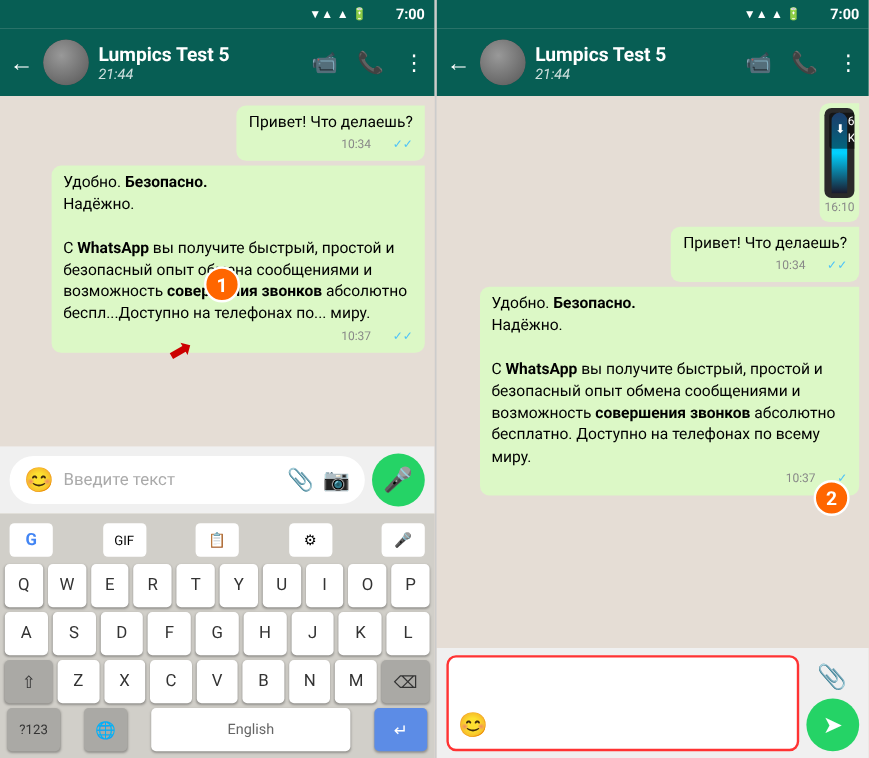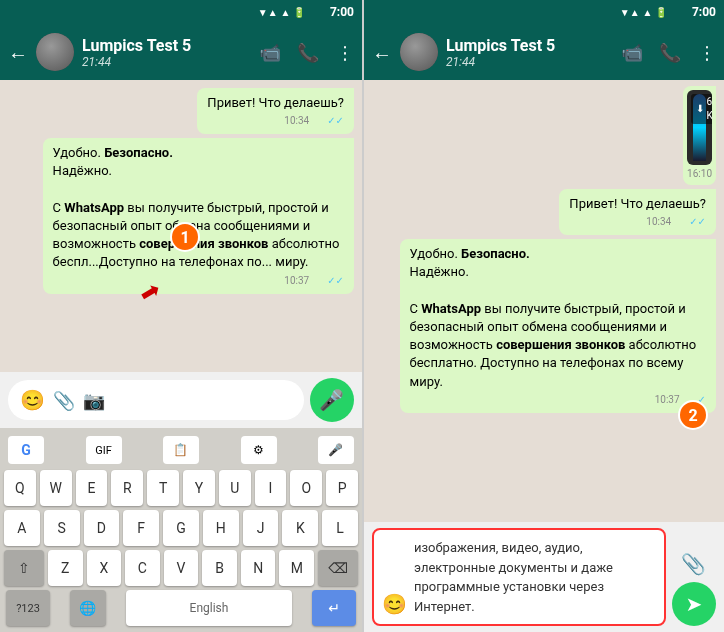--- a/index.html
+++ b/index.html
@@ -386,20 +386,21 @@
       <div class="msg-time">
         <span>10:37</span>
         <span class="checkmark">✓✓</span>
       </div>
     </div>
   </div>
 
   <div class="input-area">
     <div class="input-box">
       <span class="input-emoji">😊</span>
+      <span class="input-placeholder">Введите текст</span>
       <span class="input-attach">📎</span>
       <span class="input-camera">📷</span>
     </div>
     <div class="mic-btn">
       <span class="mic-icon">🎤</span>
     </div>
   </div>
 
   <div class="keyboard">
 
@@ -523,21 +524,20 @@
         <span>10:37</span>
         <span class="checkmark">✓</span>
       </div>
     </div>
   </div>
 
   <div class="right-input-area">
     <div style="display:flex; flex-direction:column; gap:4px; flex:1;">
       <div class="right-input-box">
         <span class="right-input-emoji">😊</span>
-        <div class="right-input-text">изображения, видео, аудио, электронные документы и даже программные установки через Интернет.</div>
       </div>
     </div>
     <div style="display:flex; flex-direction:column; gap:6px; align-items:center;">
       <span style="color:#8a8a8a; font-size:20px;">📎</span>
       <div class="send-btn">
         <span class="send-icon">➤</span>
       </div>
     </div>
   </div>
 

